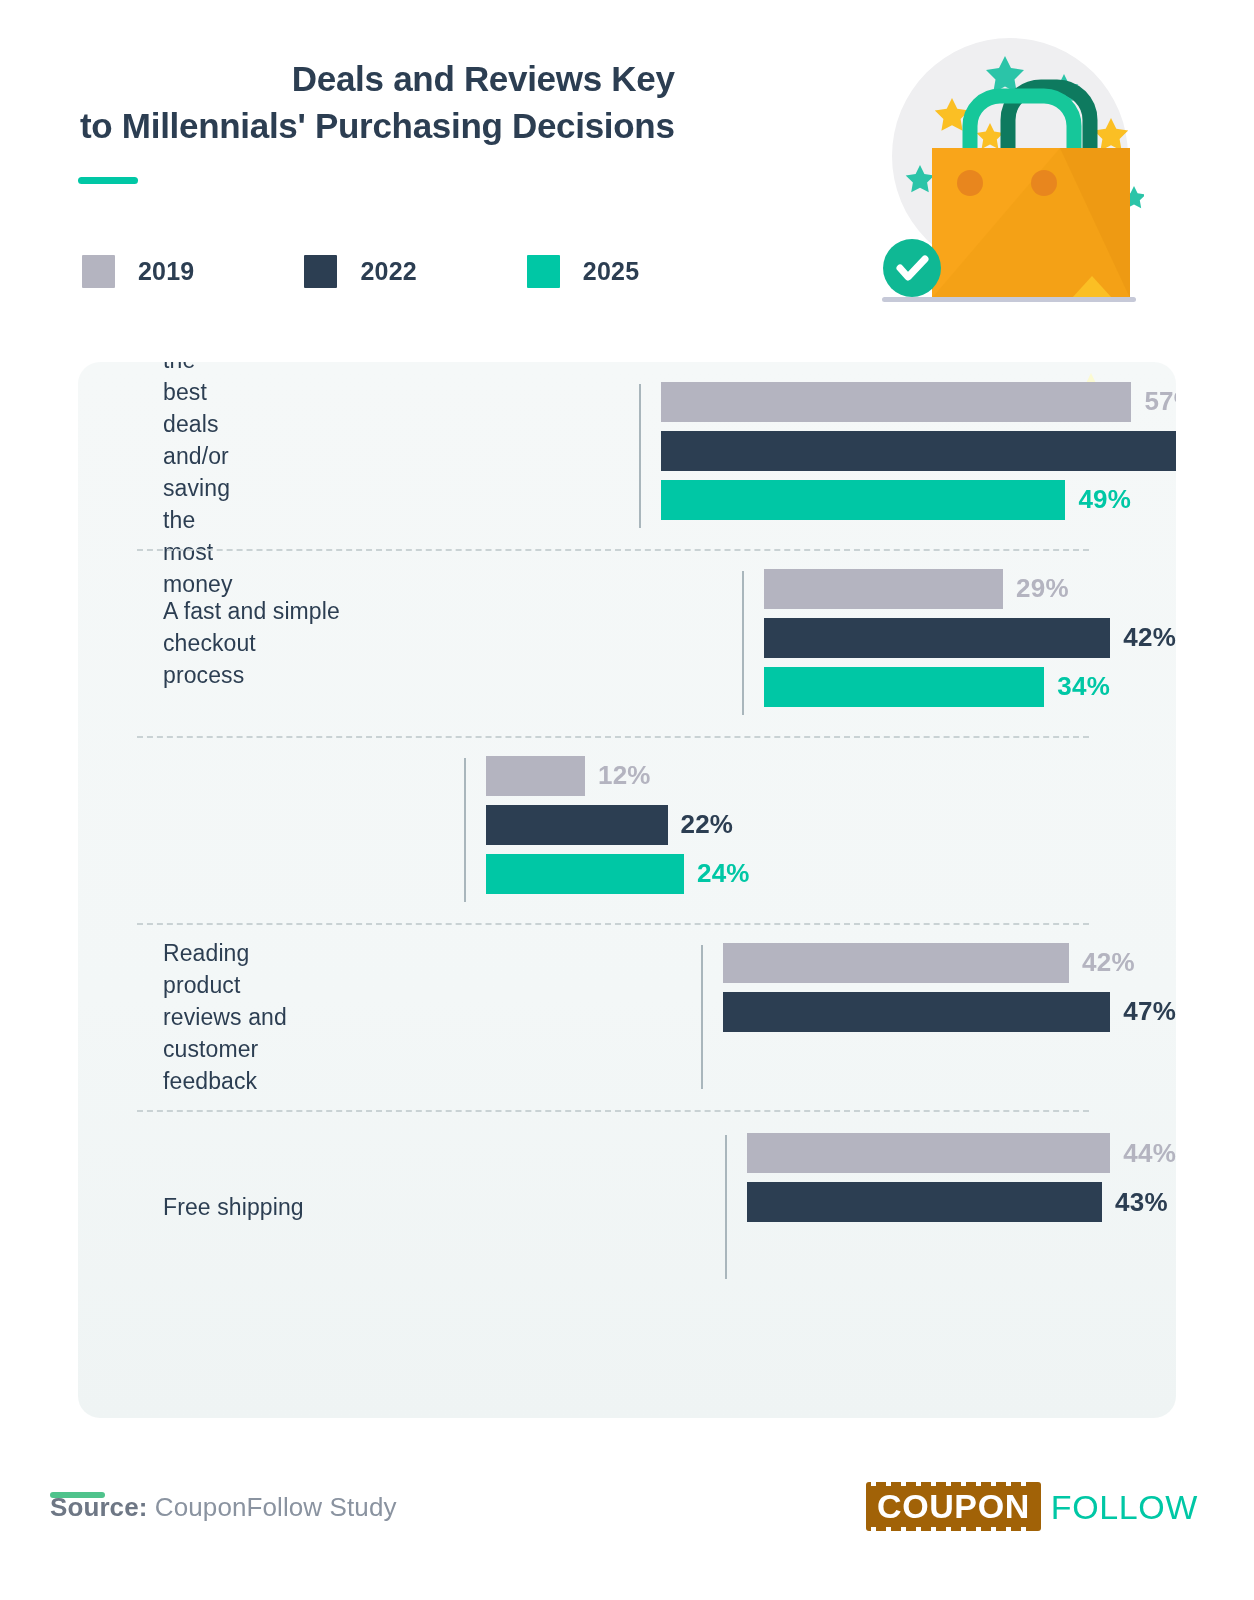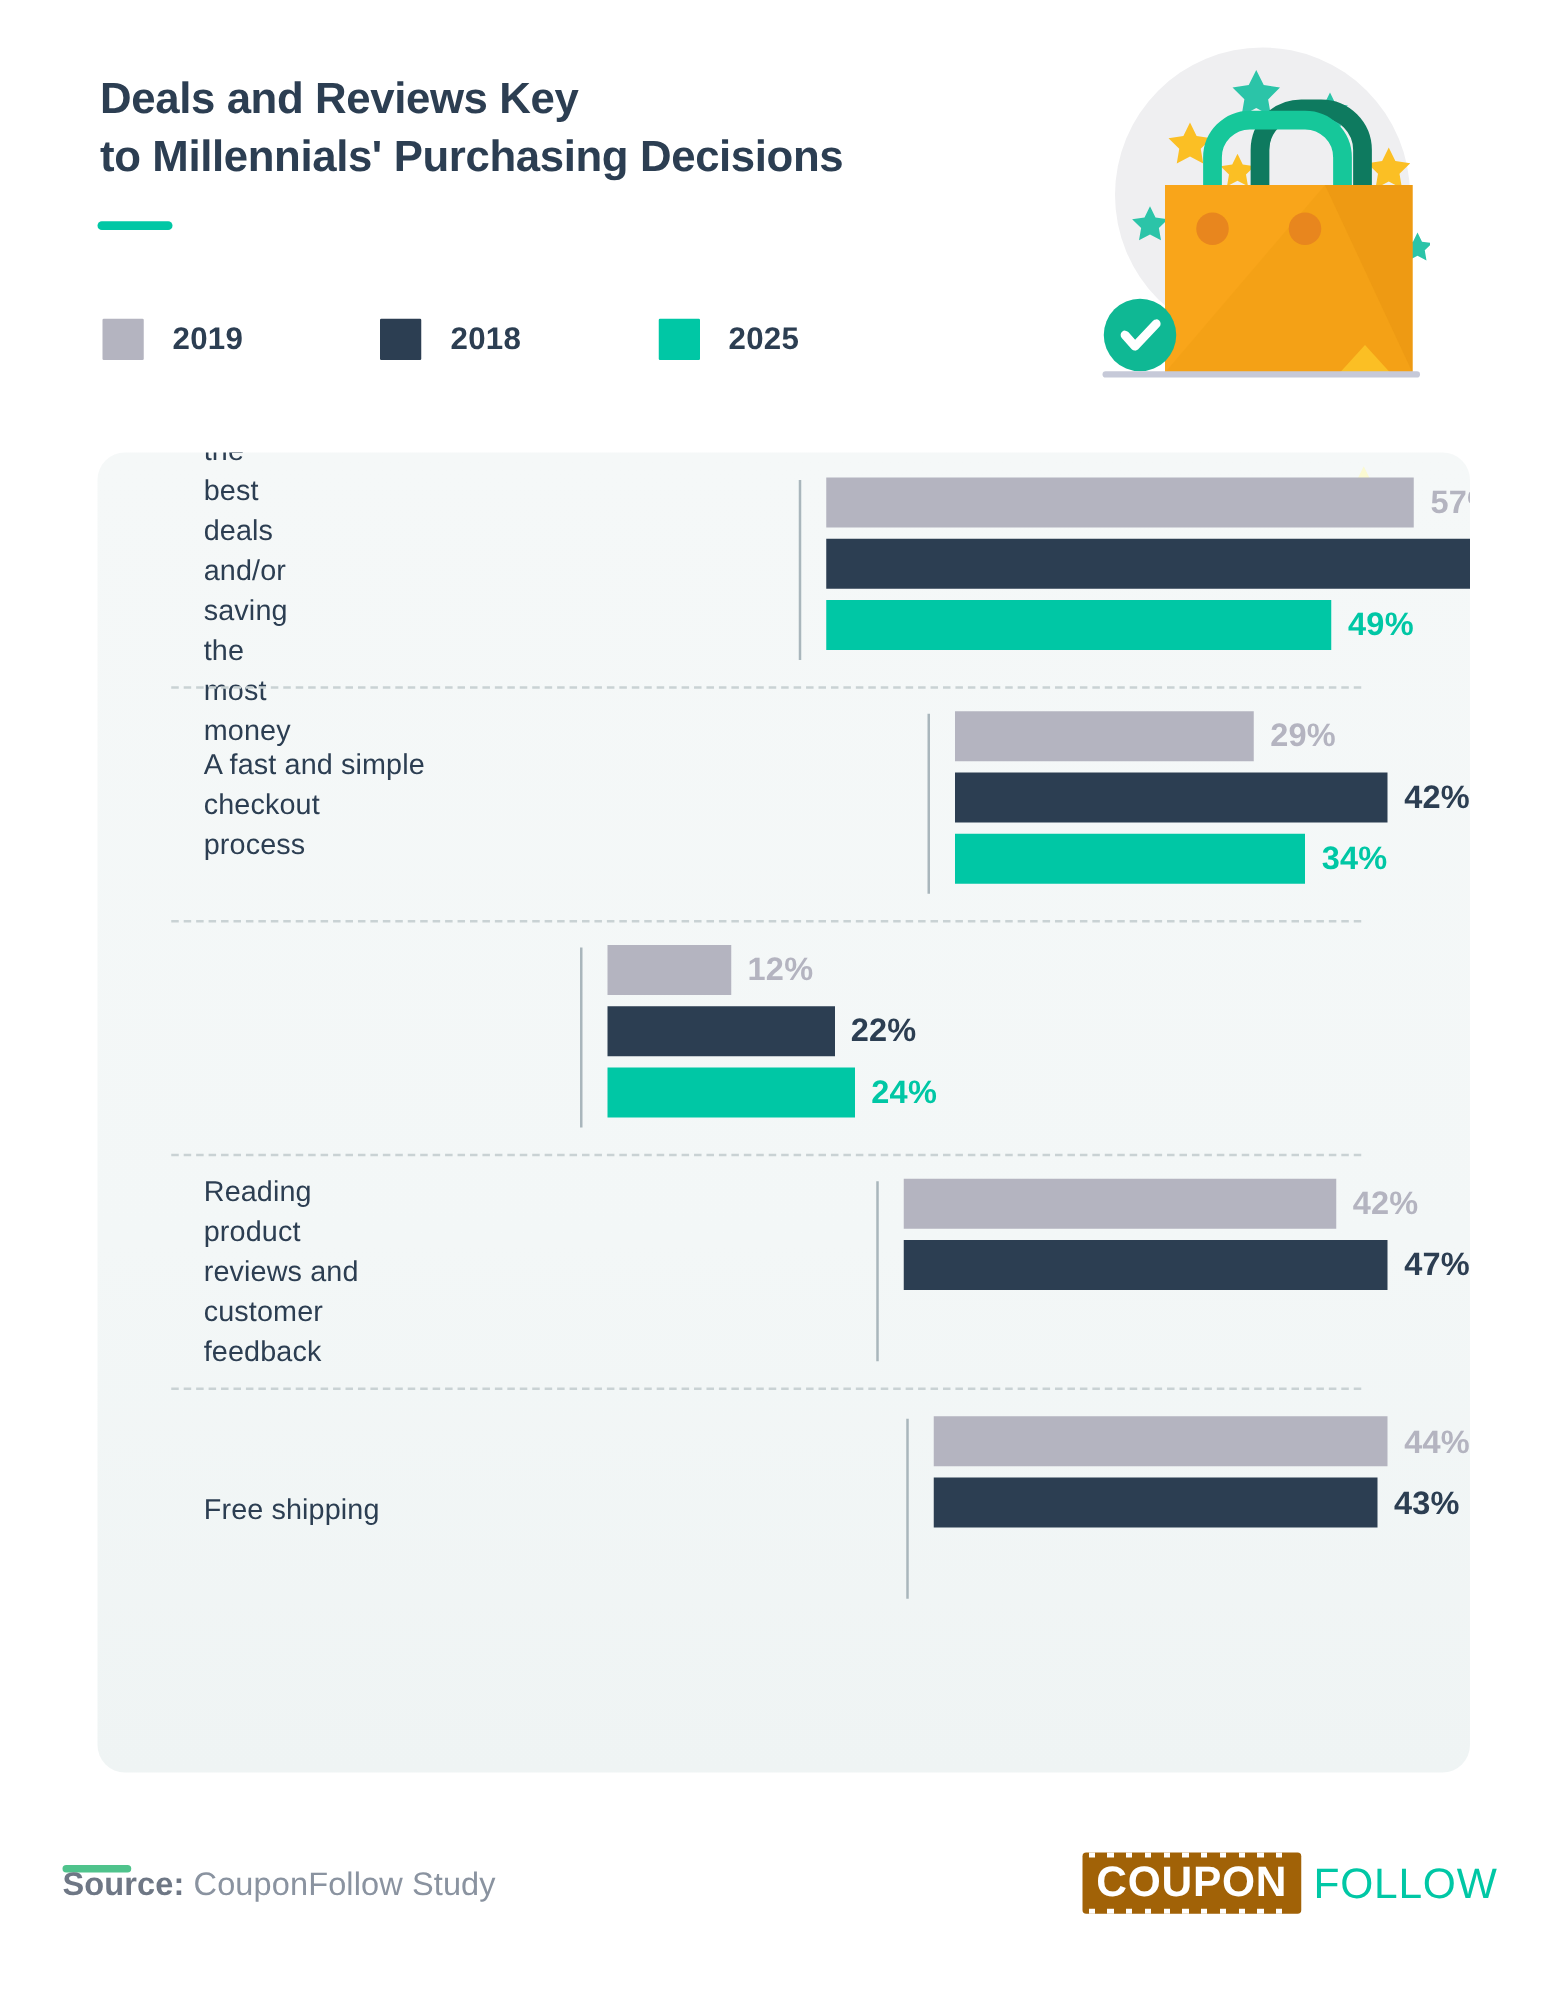--- a/index.html
+++ b/index.html
@@ -9,21 +9,21 @@
     font-family:"Liberation Sans", sans-serif;
     -webkit-font-smoothing:antialiased;
   }
   .page { position:relative; width:1254px; height:1600px; overflow:hidden; }
 
   
   .header { position:absolute; left:0; top:0; width:1254px; height:340px; }
   .title {
     position:absolute; left:80px; top:55px;
     font-size:35px; line-height:47px; font-weight:700;
-    color:#2C3E52; letter-spacing:-0.3px; white-space:pre-line;
+    color:#2C3E52; letter-spacing:-0.3px; white-space:pre-line;text-align:right;
   }
   .title-accent {
     position:absolute; left:78px; top:177px;
     width:60px; height:7px; border-radius:4px; background:#00C7A5;
   }
 
   
   .legend { position:absolute; left:82px; top:255px; display:flex; align-items:center; }
   .legend-item { display:flex; align-items:center; margin-right:110px; }
   .legend-swatch { width:33px; height:33px; border-radius:1px; }
@@ -126,21 +126,21 @@
 to Millennials' Purchasing Decisions</div>
     <div class="title-accent"></div>
 
     <div class="legend">
       <div class="legend-item">
         <span class="legend-swatch" style="background:#B4B4C0"></span>
         <span class="legend-label">2019</span>
       </div>
       <div class="legend-item">
         <span class="legend-swatch" style="background:#2C3E52"></span>
-        <span class="legend-label">2018</span>
+        <span class="legend-label">2022</span>
       </div>
       <div class="legend-item">
         <span class="legend-swatch" style="background:#00C7A5"></span>
         <span class="legend-label">2025</span>
       </div>
     </div>
 
     <div class="illustration">
       <svg width="282" height="278" viewBox="0 0 282 278" xmlns="http://www.w3.org/2000/svg">
         <circle cx="148" cy="128" r="118" fill="#EFEFF1"></circle>

